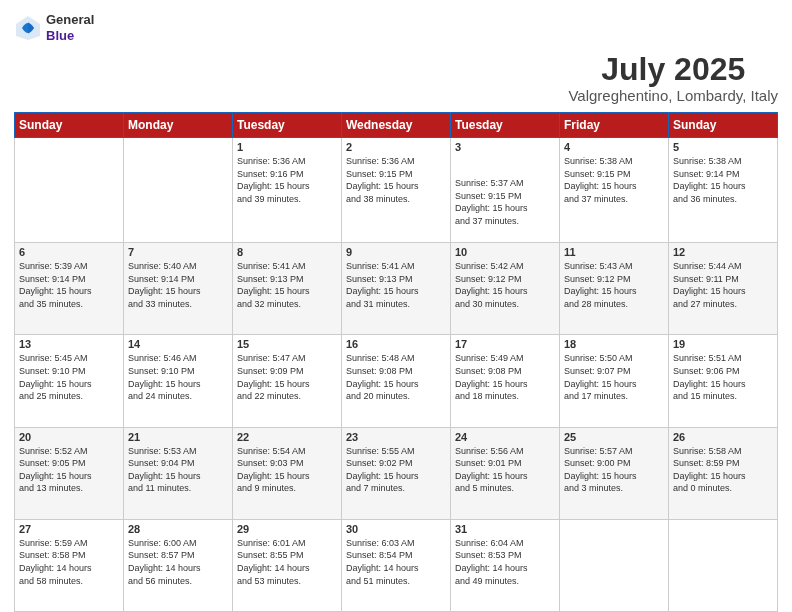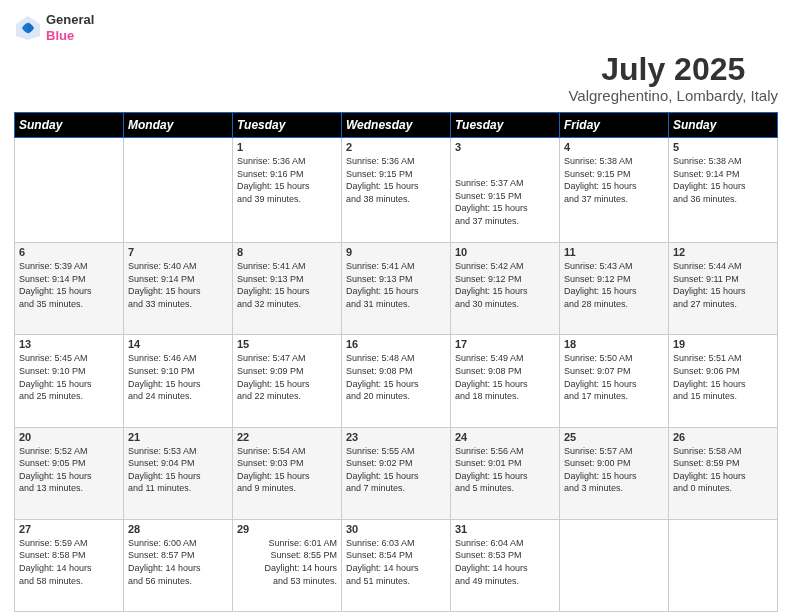--- a/index.html
+++ b/index.html
@@ -28,21 +28,21 @@
       align-items: center;
     }
     .logo-text {
       display: flex;
       flex-direction: column;
       font-size: 13px;
       font-weight: bold;
       line-height: 1.2;
     }
     .logo-general { color: #333; }
-    .logo-blue { color: #ec4899; }
+    .logo-blue { color: #4c1d95; }
     .logo-icon {
       width: 28px;
       height: 28px;
       margin-right: 4px;
     }
     .title-block {
       text-align: center;
       margin-top: 40px;
     }
     .title-month {
@@ -94,22 +94,21 @@
     .empty-cell {
       background: #f9f9f9;
     }
     tr:nth-child(even) td {
       background-color: #f5f5f5;
     }
     tr:nth-child(odd) td {
       background-color: #ffffff;
     }
     .calendar thead tr th {
-      background-color: #000000;
-      font-style: italic;
+      background-color: #b91c1c;
     }
   </style>
 </head>
 <body>
 
 <div class="page">
   <div class="header">
     <div class="logo">
       <svg class="logo-icon" viewBox="0 0 28 28">
         <polygon points="14,2 26,10 26,22 14,26 2,22 2,10" fill="#1565c0" opacity="0.15"></polygon>
@@ -342,21 +341,21 @@
           </td>
           <td>
             <span class="day-number">28</span>
             <div class="day-info" style="white-space: pre-line;">Sunrise: 6:00 AM
 Sunset: 8:57 PM
 Daylight: 14 hours
 and 56 minutes.</div>
           </td>
           <td>
             <span class="day-number">29</span>
-            <div class="day-info" style="white-space: pre-line; text-align: right;">Sunrise: 6:01 AM
+            <div class="day-info" style="white-space: pre-line;">Sunrise: 6:01 AM
 Sunset: 8:55 PM
 Daylight: 14 hours
 and 53 minutes.</div>
           </td>
           <td>
             <span class="day-number">30</span>
             <div class="day-info" style="white-space: pre-line;">Sunrise: 6:03 AM
 Sunset: 8:54 PM
 Daylight: 14 hours
 and 51 minutes.</div>

